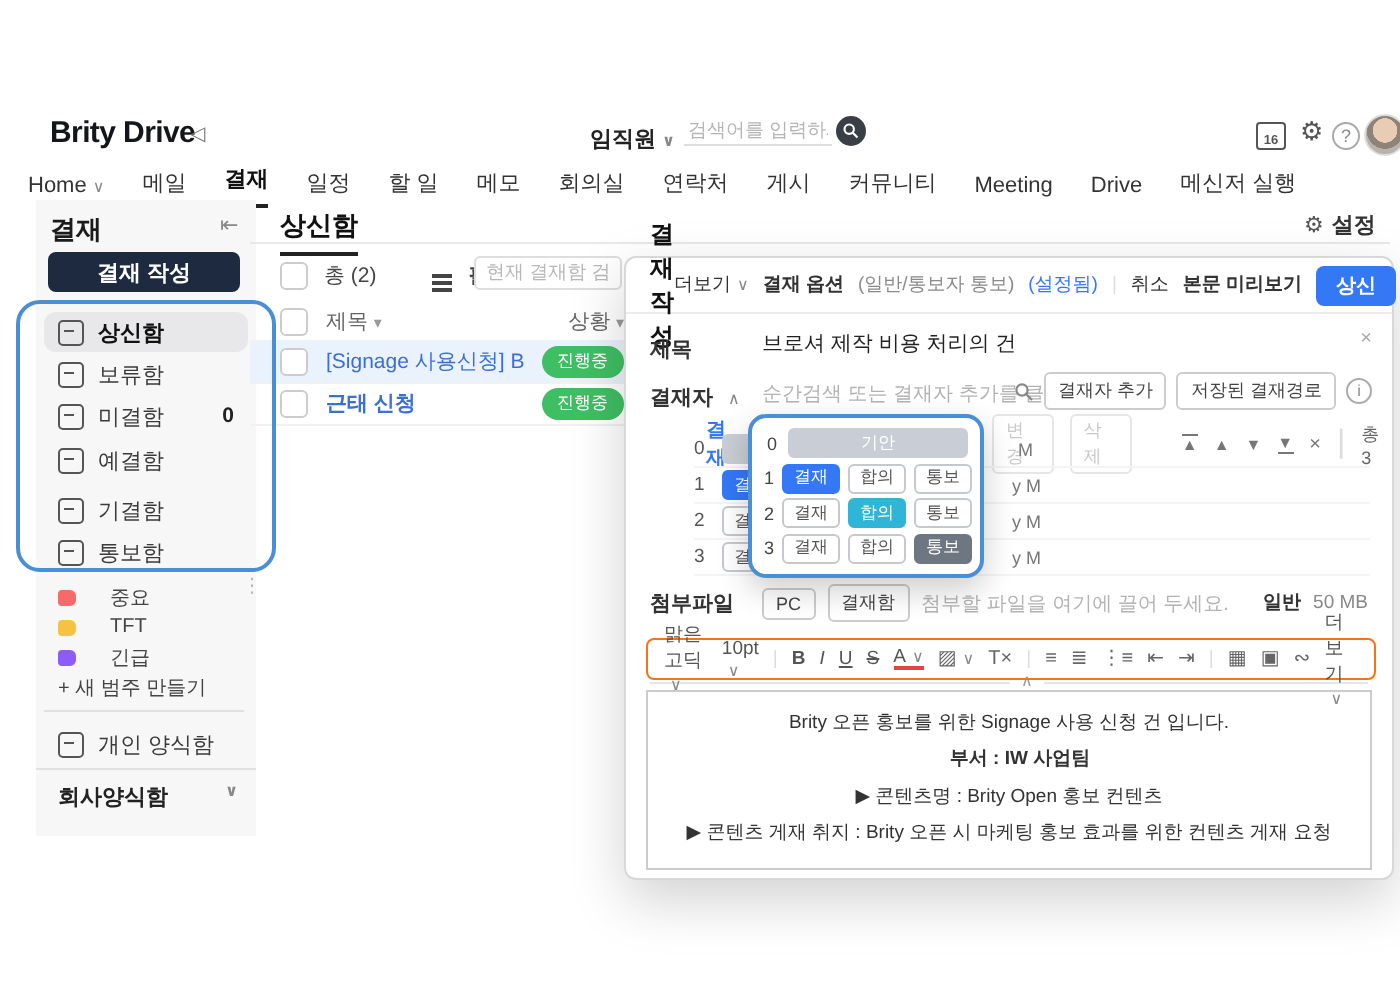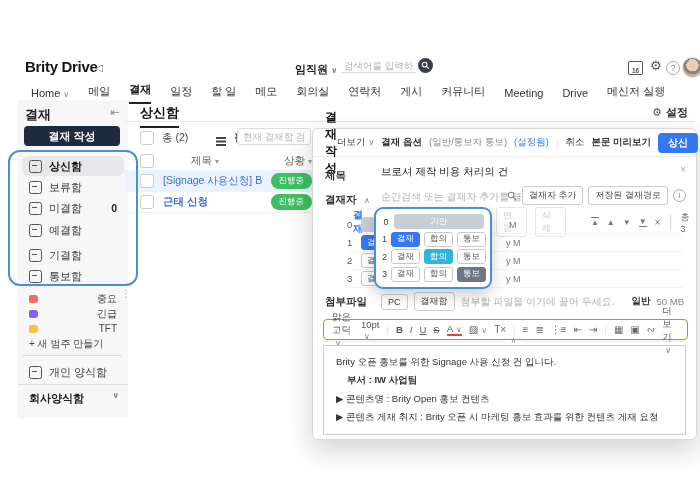--- a/index.html
+++ b/index.html
@@ -26,33 +26,33 @@
   .sidebar{background:#f7f7f8;}
   .sb-title{font-size:13px;font-weight:bold;color:#1c1c1c;}
   .collapse{font-size:11px;color:#888;}
   .compose{background:#1d2a40;color:#fff;font-size:11px;border-radius:4px;display:flex;align-items:center;justify-content:center;font-weight:bold;}
   .fitem{display:flex;align-items:center;gap:7px;font-size:11px;color:#3a3a3a;height:20px;padding:0 7px;}
   .fitem.on{background:#e8e8ea;border-radius:6px;color:#111;font-weight:bold;}
   .ficon{width:11px;height:11px;border:1.3px solid #555;border-radius:2.5px;position:relative;flex:none;}
   .ficon::after{content:"";position:absolute;left:2px;top:4px;width:5px;height:1.2px;background:#555;}
   .cnt{margin-left:auto;font-weight:bold;color:#222;font-size:10.5px;}
   .chip{width:9px;height:8px;border-radius:2px 3px 3px 2px;flex:none;}
-  .citem{display:flex;align-items:center;gap:7px;font-size:10px;color:#444;height:15px;padding:0 7px;justify-content:space-between;}
+  .citem{display:flex;align-items:center;gap:17px;font-size:10px;color:#444;height:15px;padding:0 7px;}
   .mini{font-size:10px;color:#444;}
   .sb-div{border-top:1px solid #e0e0e0;}
   .annot{border:2px solid #4a8fd4;border-radius:12px;pointer-events:none;z-index:6;}
   .dots{color:#b9b9b9;font-size:10px;letter-spacing:0;}
   
   .ltab{font-size:13px;font-weight:bold;color:#111;border-bottom:2px solid #222;padding-bottom:4px;}
   .cb{width:12px;height:12px;border:1.3px solid #ccc;border-radius:3px;background:#fff;flex:none;}
   .small{font-size:10.5px;color:#444;}
   .filter-ic{width:10px;height:2px;background:#444;box-shadow:0 3.5px 0 #444,0 7px 0 #444;margin-top:-7px;}
   .lsearch{border:1px solid #ddd;border-radius:3px;font-size:9.5px;color:#555;padding:2px 5px;outline:none;width:62px;}
   .lsearch::placeholder{color:#b8b8b8;}
-  .colhead{font-size:10.5px;color:#666;margin-left:28px;}
+  .colhead{font-size:10.5px;color:#666;}
   .sortv{font-size:8px;color:#999;}
   .lrow{display:flex;align-items:center;gap:9px;border-bottom:1px solid #f1f1f1;}
   .ltitle{font-size:10.5px;color:#3b6fd4;white-space:nowrap;overflow:hidden;}
   .badge{background:#3fbf63;color:#fff;font-size:8.5px;padding:2px 8px;border-radius:9px;white-space:nowrap;}
   .gearrow{display:flex;align-items:center;gap:4px;font-size:11px;font-weight:bold;color:#333;}
   
   .modal{background:#fff;border:1px solid #d8d8d8;border-radius:6px;box-shadow:0 10px 28px rgba(0,0,0,.18);z-index:10;}
   .mhead{display:flex;align-items:center;padding:0 12px;height:27px;border-bottom:1px solid #ececec;}
   .mtitle{font-size:12px;font-weight:bold;color:#111;}
   .mh-r{margin-left:auto;display:flex;align-items:center;gap:7px;font-size:9.5px;color:#333;white-space:nowrap;}
@@ -105,21 +105,21 @@
     </svg>
   </div>
 
   <div class="abs cal" style="left:628px;top:61px;">
     <span>16</span>
   </div>
   <span class="abs ticon" style="left:650px;top:58px;">⚙</span>
   <span class="abs info-ic" style="left:666px;top:61px;width:12px;height:12px;font-size:9px;">?</span>
   <div class="abs avatar" style="left:682px;top:57px;"></div>
 
-  <div class="abs nav" style="left:31px;top:82px;">
+  <div class="abs nav" style="left:14px;top:82px;">
     <span><span>Home</span><span class="caret">∨</span></span>
     <span>메일</span>
     <span class="on">결재</span>
     <span>일정</span>
     <span>할 일</span>
     <span>메모</span>
     <span>회의실</span>
     <span>연락처</span>
     <span>게시</span>
     <span>커뮤니티</span>
@@ -163,26 +163,26 @@
 
   <div class="abs annot" style="left:8px;top:150px;width:126px;height:132px;"></div>
   <span class="abs dots" style="left:121px;top:288px;">⋮</span>
 
   <div class="abs" style="left:22px;top:291px;width:102px;">
     <div class="citem">
       <span class="chip" style="background:#f56a6a;"></span>
       <span>중요</span>
     </div>
     <div class="citem">
+      <span class="chip" style="background:#f5c242;"></span>
+      <span>TFT</span>
+    </div>
+    <div class="citem">
       <span class="chip" style="background:#8b5cf6;"></span>
       <span>긴급</span>
-    </div>
-    <div class="citem">
-      <span class="chip" style="background:#f5c242;"></span>
-      <span>TFT</span>
     </div>
     <div class="citem mini">
       <span>+ 새 범주 만들기</span>
     </div>
   </div>
 
   <div class="abs sb-div" style="left:22px;top:355px;width:100px;"></div>
   <div class="abs fitem" style="left:22px;top:362px;width:88px;">
     <span class="ficon"></span>
     <span>개인 양식함</span>
@@ -334,21 +334,21 @@
       <span class="eic">⋮≡</span>
       <span class="eic">⇤</span>
       <span class="eic">⇥</span>
       <span class="vsep">|</span>
       <span class="eic">▦</span>
       <span class="eic">▣</span>
       <span class="eic">∾</span>
       <span><span>더보기</span> <span class="caret">∨</span></span>
     </div>
 
-    <div class="abs bodybox" style="left:10px;top:216px;width:337px;height:70px;">
+    <div class="abs bodybox" style="left:10px;top:216px;width:337px;height:70px;text-align:center;">
       <p class="ln">Brity 오픈 홍보를 위한 Signage 사용 신청 건 입니다.</p>
       <p class="ln indent">부서 : IW 사업팀</p>
       <p class="ln">▶ 콘텐츠명 : Brity Open 홍보 컨텐츠</p>
       <p class="ln">▶ 콘텐츠 게재 취지 : Brity 오픈 시 마케팅 홍보 효과를 위한 컨텐츠 게재 요청</p>
     </div>
   </div>
 
   <div class="abs popup" style="left:374px;top:207px;width:102px;">
     <div class="prow">
       <span class="num">0</span>

